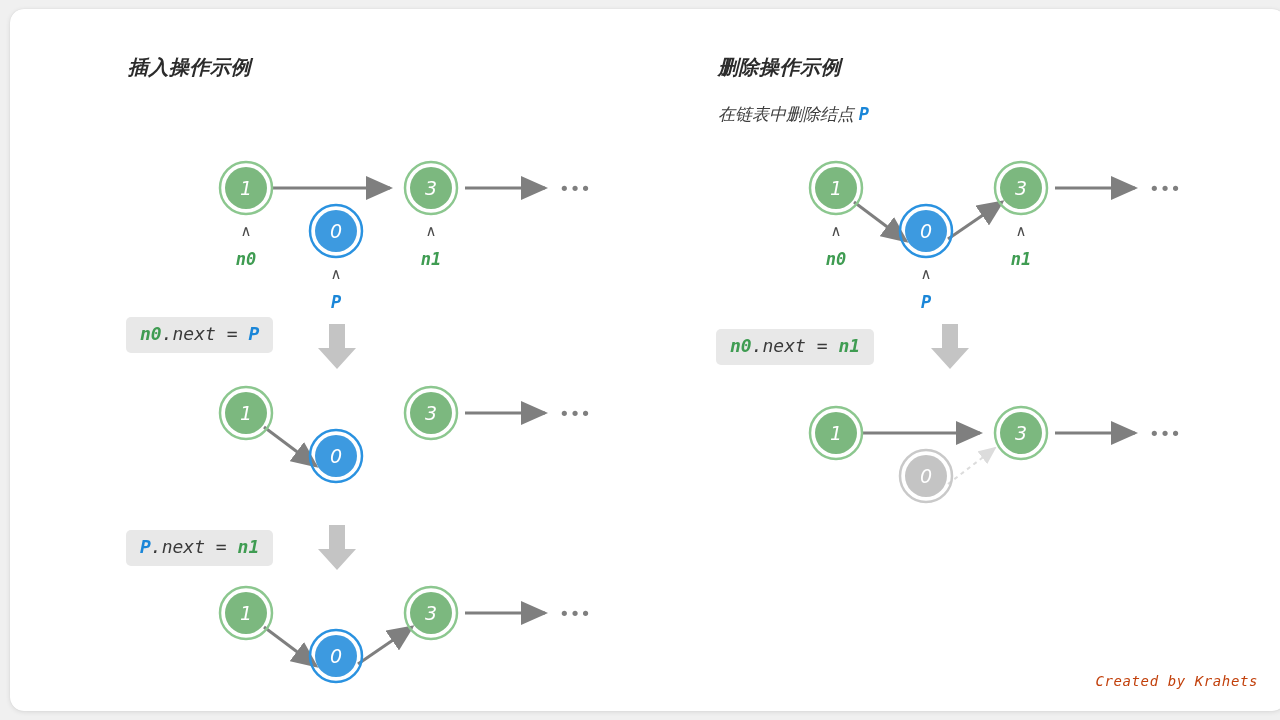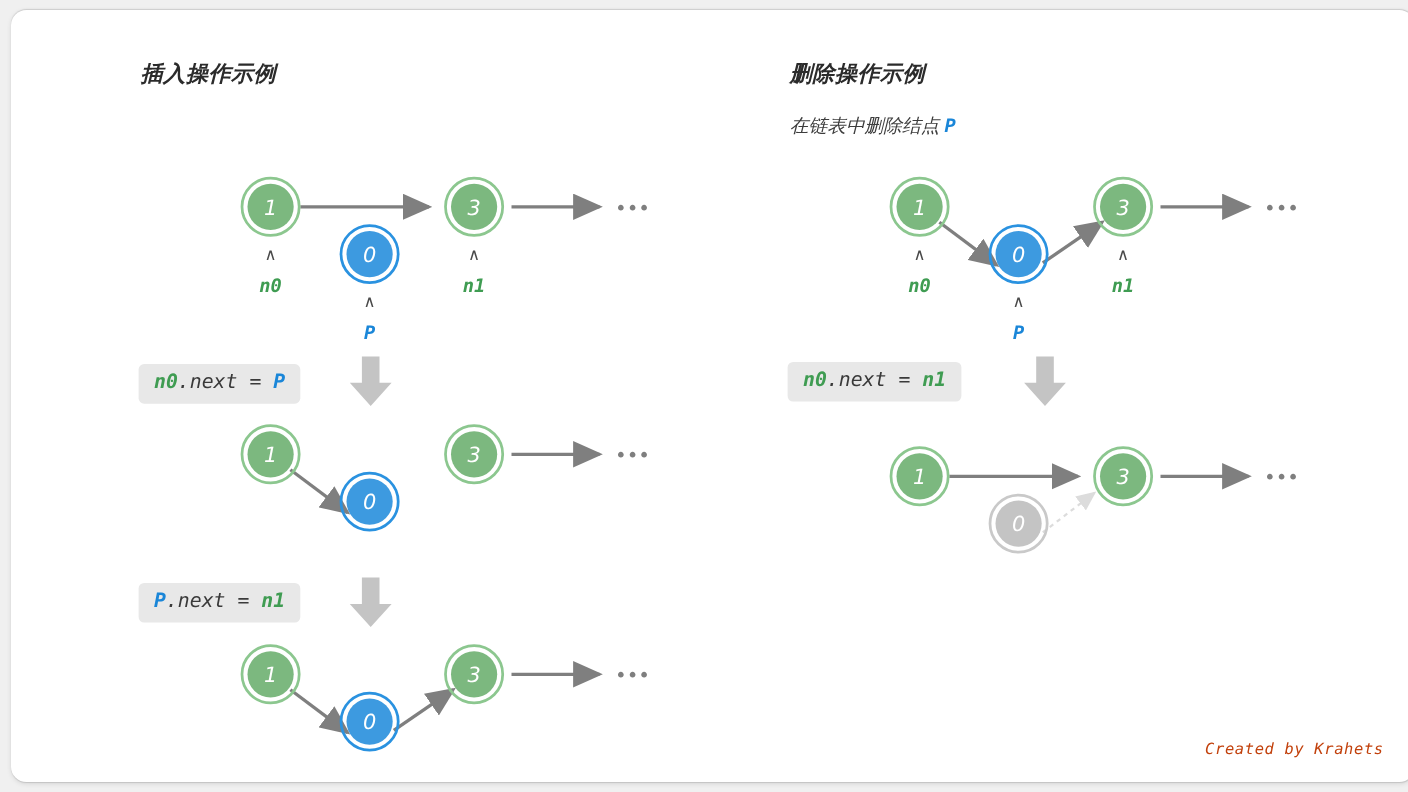--- a/index.html
+++ b/index.html
@@ -143,21 +143,21 @@
         <g>
           <circle cx="231" cy="39" r="26" fill="none" stroke="#8cc78f" stroke-width="2.5"></circle>
           <circle cx="231" cy="39" r="21" fill="#7cb87f"></circle>
           <text class="node-val" x="231" y="46" text-anchor="middle">3</text>
         </g>
         <text class="caret" x="231" y="87" text-anchor="middle">∧</text>
         <text class="node-label" x="231" y="116" text-anchor="middle" fill="#3f9c52">n1</text>
       </svg>
     </div>
 
-    <div class="code-box" style="left:116px; top:322px;"><span class="tok-g">n0</span><span class="tok-n">.next = </span><span class="tok-b">P</span></div>
+    <div class="code-box" style="left:116px; top:308px;"><span class="tok-g">n0</span><span class="tok-n">.next = </span><span class="tok-b">P</span></div>
 
     <div class="svg-row" style="left:305px; top:313px;">
       <svg width="44" height="50" viewBox="0 0 44 50" xmlns="http://www.w3.org/2000/svg">
         <path d="M14,2 L30,2 L30,26 L41,26 L22,47 L3,26 L14,26 Z" fill="#c4c4c4"></path>
       </svg>
     </div>
 
     <div class="svg-row" style="left:190px; top:365px;">
       <svg width="400" height="120" viewBox="0 0 400 120" xmlns="http://www.w3.org/2000/svg">
 

